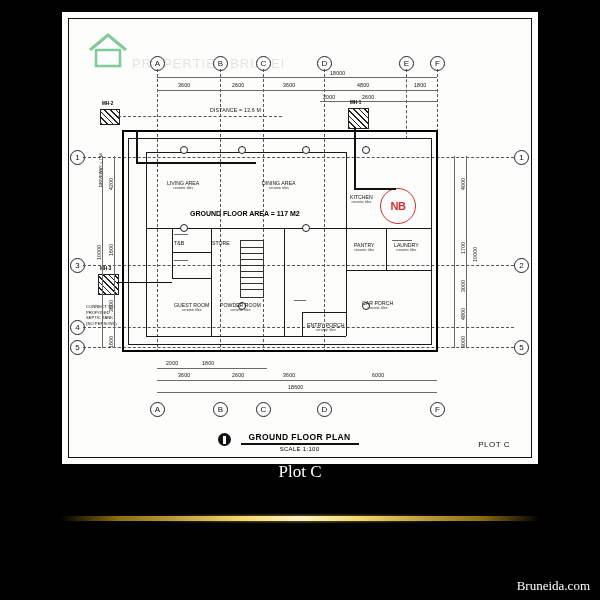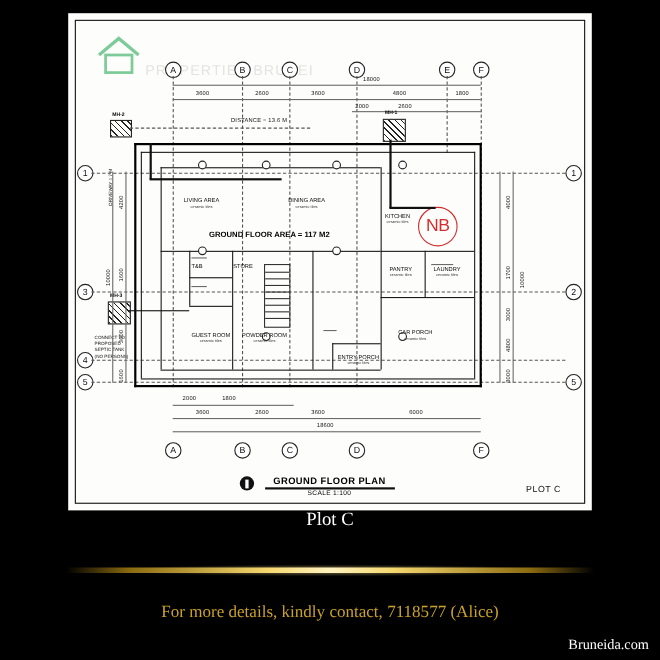--- a/index.html
+++ b/index.html
@@ -85,23 +85,23 @@
       repeating-linear-gradient(45deg,#222 0 1px,transparent 1px 4px);
     border:1px solid #222;
   }
   .stair{position:absolute;}
   .stair div{position:absolute;left:0;right:0;height:1px;background:#333;}
 
   
   .stamp{
     position:absolute;width:34px;height:34px;border-radius:50%;
     border:1.6px solid #d01515;color:#d01515;
-    font-family:"Liberation Sans", sans-serif;font-weight:normal;
+    font-family:"Liberation Sans", sans-serif;font-weight:bold;
     display:flex;align-items:center;justify-content:center;
-    font-size:16px;letter-spacing:-.5px;opacity:.9;
+    font-size:11px;letter-spacing:-.5px;opacity:.9;
   }
 
   
   .titleblock{
     position:absolute;left:175px;top:420px;width:125px;text-align:center;
   }
   .tb-line{height:2px;background:#111;margin:0 auto;}
   .tb-t{
     font-family:"Liberation Sans", sans-serif;font-size:8.5px;font-weight:bold;
     letter-spacing:.4px;color:#000;
@@ -370,15 +370,14 @@
     <div class="plotc">PLOT C</div>
   </div>
 
   <div class="caption">Plot C</div>
 
   <div class="divider">
     <div class="glow"></div>
     <div class="bar"></div>
   </div>
 
-  <div class="contact">For more details, kindly contact, 7118577 (Alice)</div>
   <div class="brand">Bruneida.com</div>
 </div>
 
 </body></html>

